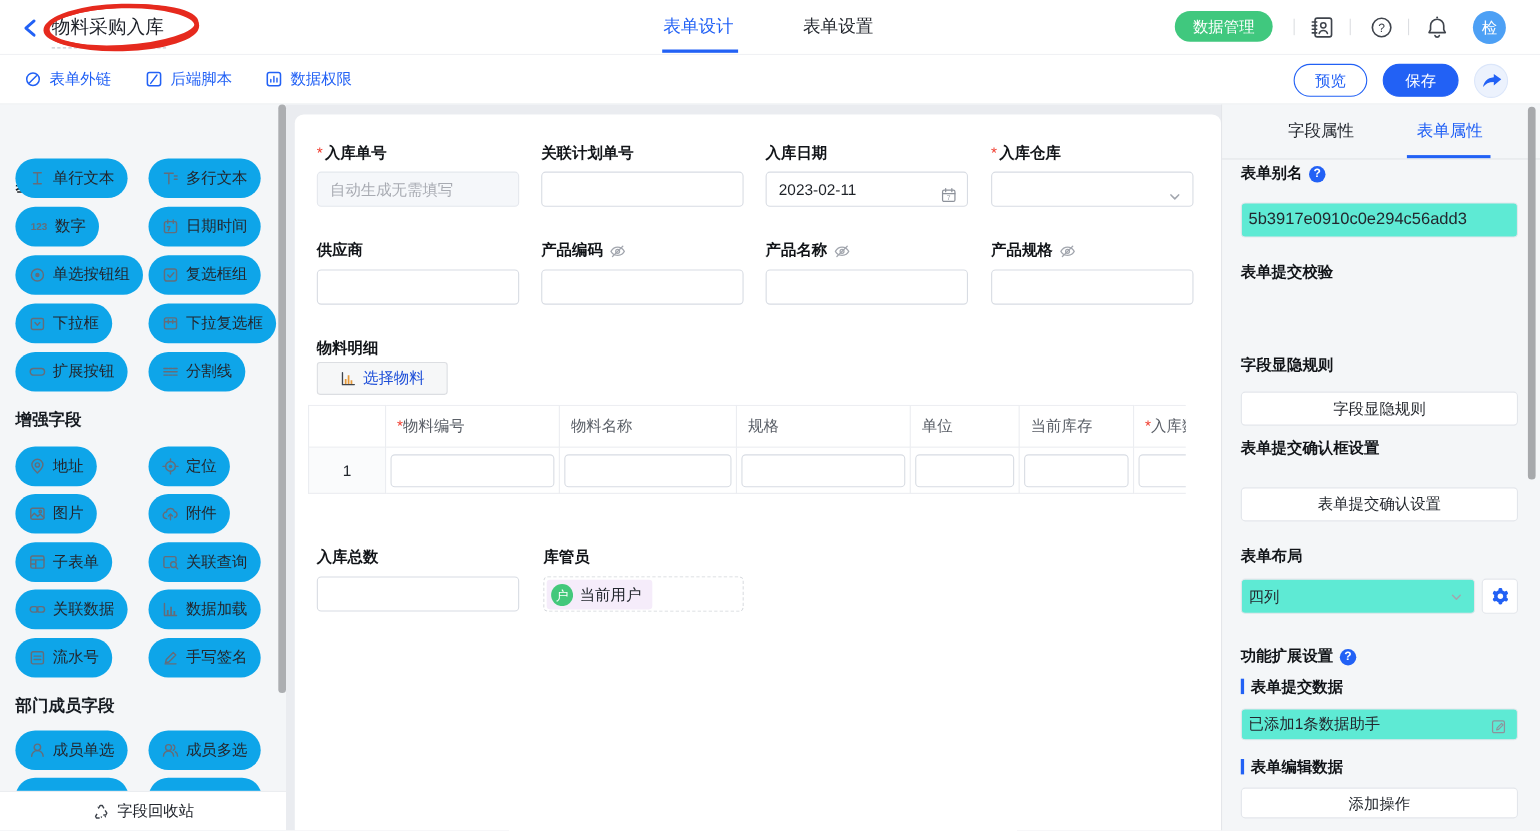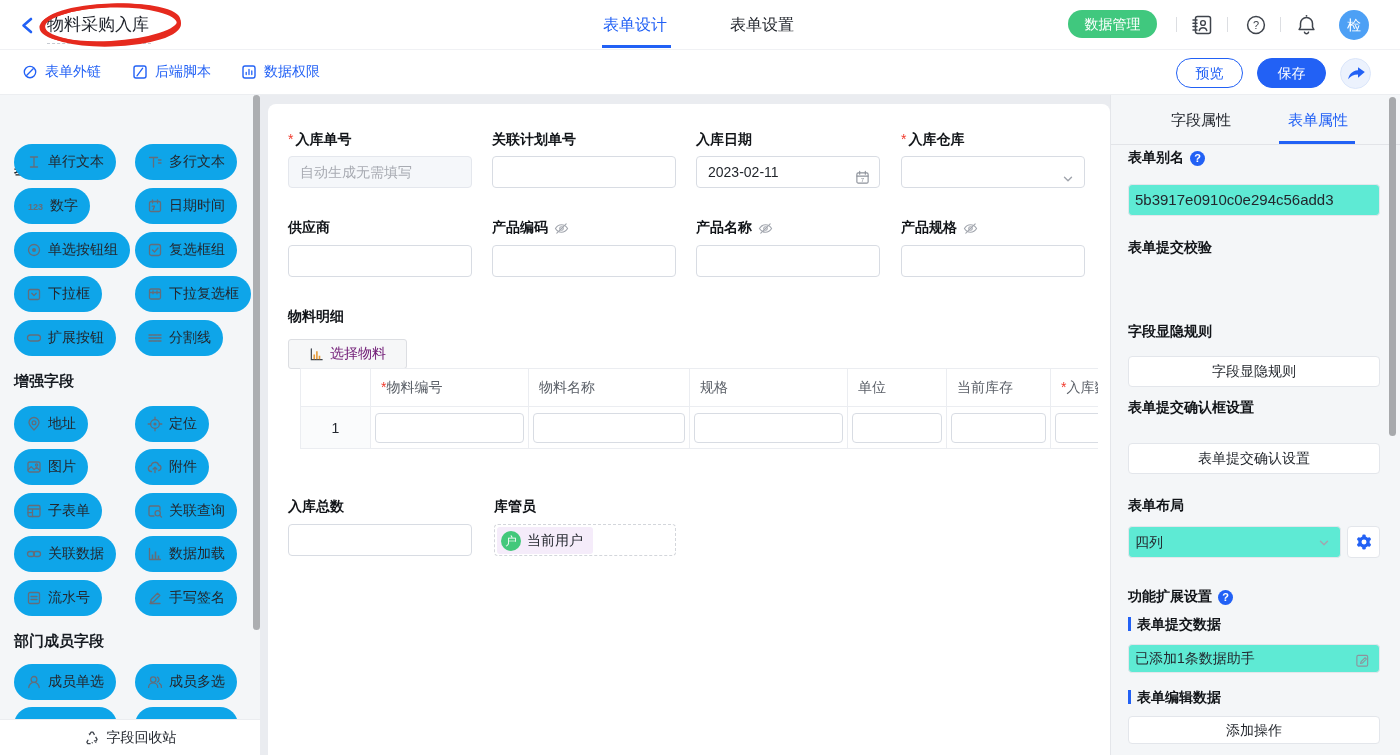--- a/index.html
+++ b/index.html
@@ -26,21 +26,21 @@
 .pill svg { flex:0 0 auto; }
 #sbbottom { left:0; top:624px; width:260px; height:36px; background:#fff; border-top:1px solid #ebedf0; display:flex; align-items:center; justify-content:center; gap:7px; font-size:14px; color:#23272e; position:absolute;}
 .sthumb { border-radius:3.5px; background:#acaeb1; }
 
 #canvas { left:268px; top:104px; width:842px; height:651px; background:#fff; border-radius:8px 8px 0 0; overflow:hidden; }
 .flabel { position:absolute; font-size:14px; font-weight:bold; color:#111418; height:22px; line-height:22px; display:flex; align-items:center; }
 .req:before { content:"*"; color:#f0392b; margin-right:2px; font-weight:normal;}
 .inp { position:absolute; width:184px; height:32px; border:1px solid #d8dce3; border-radius:4px; background:#fff; font-size:14px; line-height:30px; padding:0 11px; color:#1f2329; }
 .inp.dis { background:#f5f7fa; border-color:#e4e7ed; color:#a8abb2; }
 
-#dtable { position:absolute; left:32px; top:264px; width:798px; height:82px; overflow:hidden; }
+#dtable { position:absolute; left:12px; top:264px; width:798px; height:82px; overflow:hidden; }
 #dtable table { border-collapse:collapse; table-layout:fixed; width:910px; background:#fff; }
 #dtable th { font-weight:normal; color:#5b6068; font-size:14px; text-align:left; padding:0 10px; height:38px; border:1px solid #ebedf1; }
 #dtable td { height:42px; border:1px solid #ebedf1; padding:0 4px; }
 .tinp { width:100%; height:30px; border:1px solid #d8dce3; border-radius:4px; background:#fff; }
 
 #rpanel { left:1110px; top:95px; width:290px; height:660px; background:#f4f6f8; border-left:1px solid #e4e6ea; }
 .rtab { position:absolute; top:0; height:49px; line-height:49px; font-size:15px; }
 .rbtn { position:absolute; left:17px; width:252px; height:31px; background:#fff; border:1px solid #e3e6eb; border-radius:4px; font-size:14px; color:#1f2329; text-align:center; line-height:29px; }
 .rlabel { position:absolute; left:17px; font-size:14px; font-weight:bold; color:#111418; display:flex; align-items:center; gap:6px; }
 .rinp { position:absolute; left:17px; width:252px; height:32px; background:#5eead4; border:1px solid #e3e6eb; border-radius:4px; font-size:15px; color:#23272e; line-height:30px; padding:0 6px; }
@@ -240,21 +240,21 @@
     <div class="flabel" style="left:633px;top:112px;">产品规格 <svg width="15" height="15" viewBox="0 0 16 16" style="margin-left:6px;margin-top:2px">
           <path d="M1.5 8s2.5-4 6.5-4 6.5 4 6.5 4-2.5 4-6.5 4S1.5 8 1.5 8z" stroke="#a2a6ae" stroke-width="1.2" fill="none" stroke-linecap="round" stroke-linejoin="round"></path>
           <circle cx="8" cy="8" r="1.9" stroke="#a2a6ae" stroke-width="1.2" fill="none" stroke-linecap="round" stroke-linejoin="round"></circle>
           <path d="M3 13L13 3" stroke="#a2a6ae" stroke-width="1.2" fill="none" stroke-linecap="round" stroke-linejoin="round"></path>
         </svg></div>
     <div class="inp" style="left:20px;top:141px;"></div>
     <div class="inp" style="left:224px;top:141px;"></div>
     <div class="inp" style="left:428px;top:141px;"></div>
     <div class="inp" style="left:633px;top:141px;"></div>
     <div class="flabel" style="left:20px;top:201px;">物料明细</div>
-    <div style="position:absolute;left:20px;top:235px;width:119px;height:30px;background:#f6f7f8;border:1px solid #dcdee2;border-radius:3px;display:flex;align-items:center;justify-content:center;gap:6px;font-size:14px;color:#701a75;"><svg width="15" height="15" viewBox="0 0 16 16">
+    <div style="position:absolute;left:20px;top:225px;width:119px;height:30px;background:#f6f7f8;border:1px solid #dcdee2;border-radius:3px;display:flex;align-items:center;justify-content:center;gap:6px;font-size:14px;color:#1d4ed8;"><svg width="15" height="15" viewBox="0 0 16 16">
           <path d="M2.5 2v11.5H14" stroke="#3f444c" stroke-width="1.3" fill="none" stroke-linecap="round"></path>
           <path d="M5.6 13V8M8.4 13V4.5M11.2 13V9.3" stroke="#e59a3a" stroke-width="1.7" fill="none"></path>
         </svg>选择物料</div>
     <div id="dtable">
         <table>
           <colgroup>
             <col style="width:70px">
             <col style="width:158px">
             <col style="width:161px">
             <col style="width:158px">

